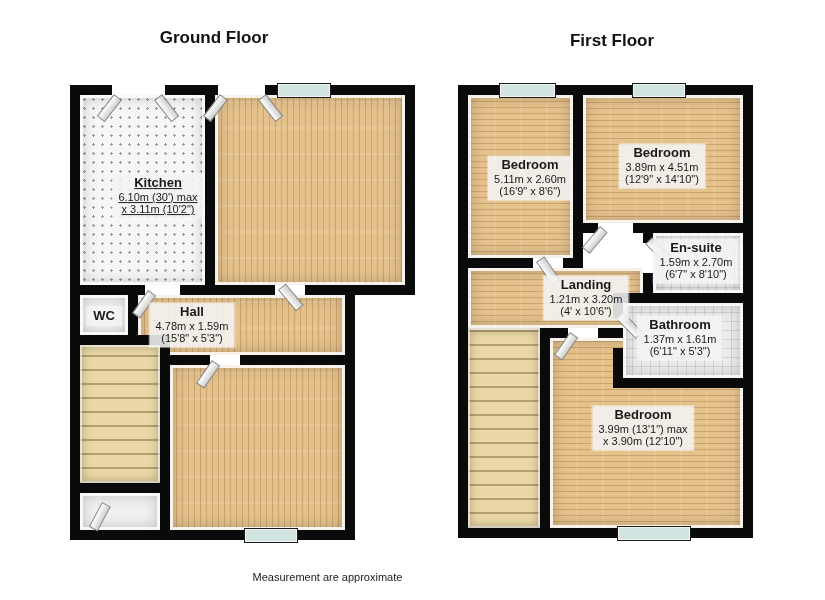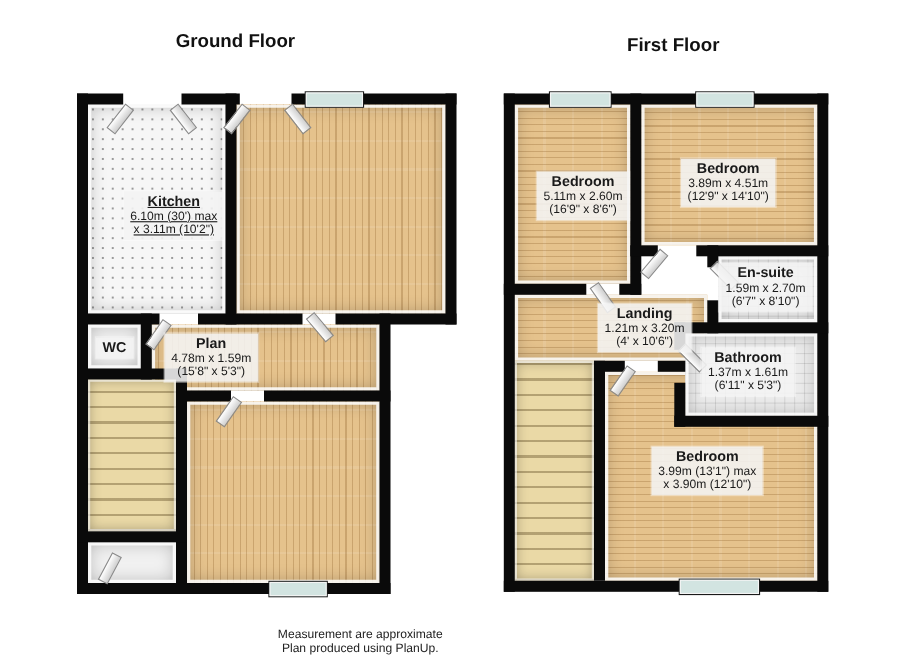--- a/index.html
+++ b/index.html
@@ -89,21 +89,21 @@
     <div class="door" style="left:218px;top:212px;transform:rotate(-40deg);transform-origin:top left;"></div>
     <div class="door" style="left:152px;top:282px;transform:rotate(35deg);transform-origin:top left;"></div>
     <div class="door" style="left:42px;top:424px;transform:rotate(28deg);transform-origin:top left;"></div>
 
     <div class="rlabel" style="left:98px;top:118px;text-decoration:underline;">
       <span class="name">Kitchen</span>
       <span class="dim">6.10m (30') max</span>
       <span class="dim">x 3.11m (10'2")</span>
     </div>
     <div class="rlabel" style="left:132px;top:247px;">
-      <span class="name">Plan</span>
+      <span class="name">Hall</span>
       <span class="dim">4.78m x 1.59m</span>
       <span class="dim">(15'8" x 5'3")</span>
     </div>
     <div class="rlabel" style="left:44px;top:238px;">
       <span class="name">WC</span>
     </div>
   </div>
 
   <div class="plan" style="left:448px;top:78px;width:320px;height:470px;">
 
@@ -173,16 +173,15 @@
     </div>
     <div class="rlabel" style="left:195px;top:350px;">
       <span class="name">Bedroom</span>
       <span class="dim">3.99m (13'1") max</span>
       <span class="dim">x 3.90m (12'10")</span>
     </div>
   </div>
 
   <div class="footer">
     <div>Measurement are approximate</div>
-    <div>Plan produced using PlanUp.</div>
   </div>
 
 </div>
 
 </body></html>

